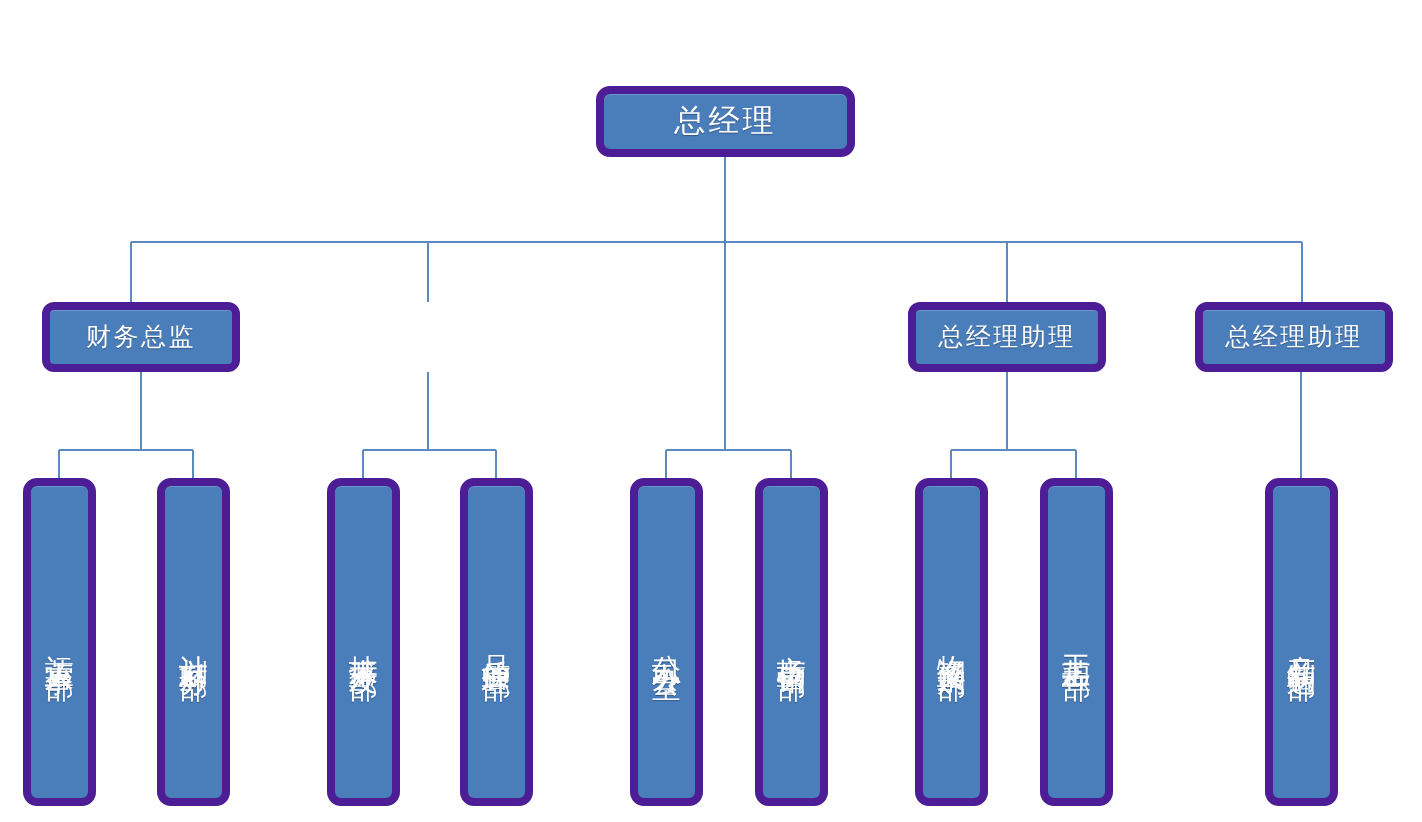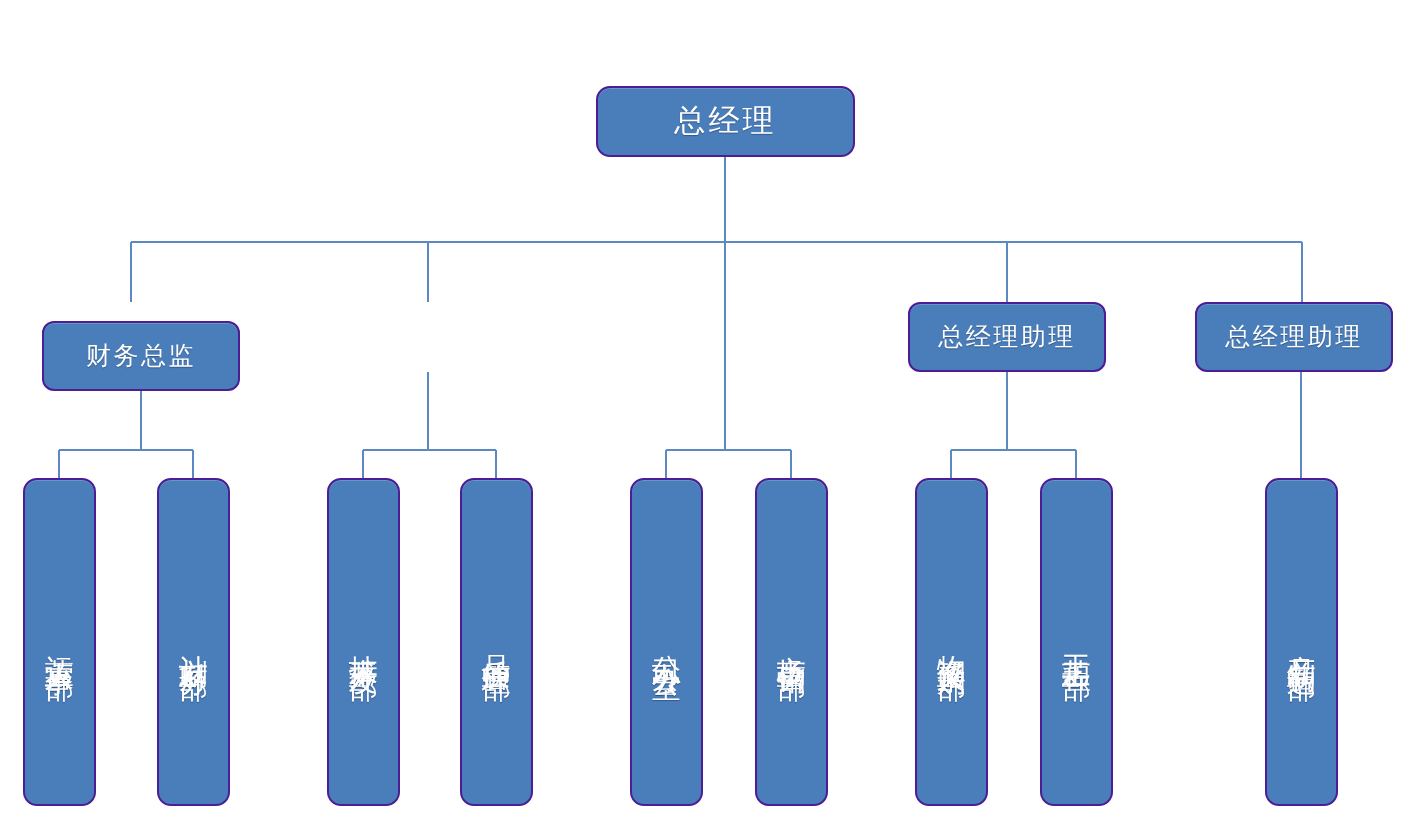--- a/index.html
+++ b/index.html
@@ -23,21 +23,21 @@
     left: 0;
     top: 0;
     width: 1422px;
     height: 822px;
     pointer-events: none;
   }
   .node {
     position: absolute;
     box-sizing: border-box;
     background: #4a7ebb;
-    border: 2px solid #4c1d95;
+    border: 8px solid #4c1d95;
     border-radius: 12px;
     display: flex;
     align-items: center;
     justify-content: center;
     color: #ffffff;
     text-align: center;
     box-shadow: inset 0 1px 0 rgba(255,255,255,0.18);
   }
   .node-root {
     border-radius: 14px;
@@ -94,21 +94,21 @@
       <line x1="951" y1="450" x2="951" y2="478" stroke="#5b89c0" stroke-width="1.4" shape-rendering="crispEdges"></line>
       <line x1="1076" y1="450" x2="1076" y2="478" stroke="#5b89c0" stroke-width="1.4" shape-rendering="crispEdges"></line>
       <line x1="1301" y1="372" x2="1301" y2="450" stroke="#5b89c0" stroke-width="1.4" shape-rendering="crispEdges"></line>
       <line x1="1301" y1="450" x2="1301" y2="478" stroke="#5b89c0" stroke-width="1.4" shape-rendering="crispEdges"></line>
     </svg>
 
   <div class="node node-root level-root" style="left:596px; top:86px; width:259px; height:71px;">
     <span class="node-label">总经理</span>
   </div>
 
-  <div class="node level-mgr" style="left:42px; top:302px; width:198px; height:70px;margin-top:19px;">
+  <div class="node level-mgr" style="left:42px; top:302px; width:198px; height:70px;">
     <span class="node-label">财务总监</span>
   </div>
   <div class="node level-mgr" style="left:908px; top:302px; width:198px; height:70px;">
     <span class="node-label">总经理助理</span>
   </div>
   <div class="node level-mgr" style="left:1195px; top:302px; width:198px; height:70px;">
     <span class="node-label">总经理助理</span>
   </div>
 
   <div class="node level-dept" style="left:23px; top:478px; width:73px; height:328px;">

